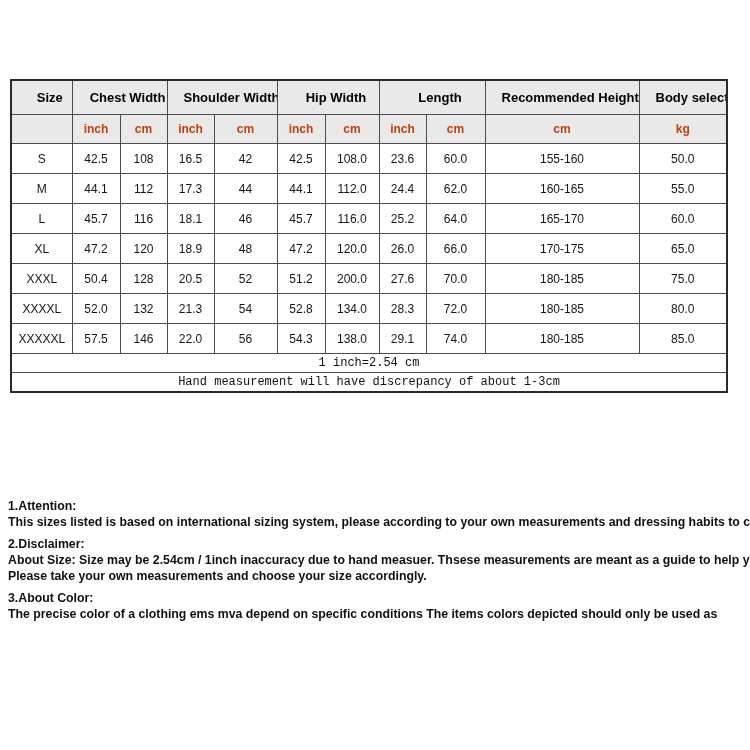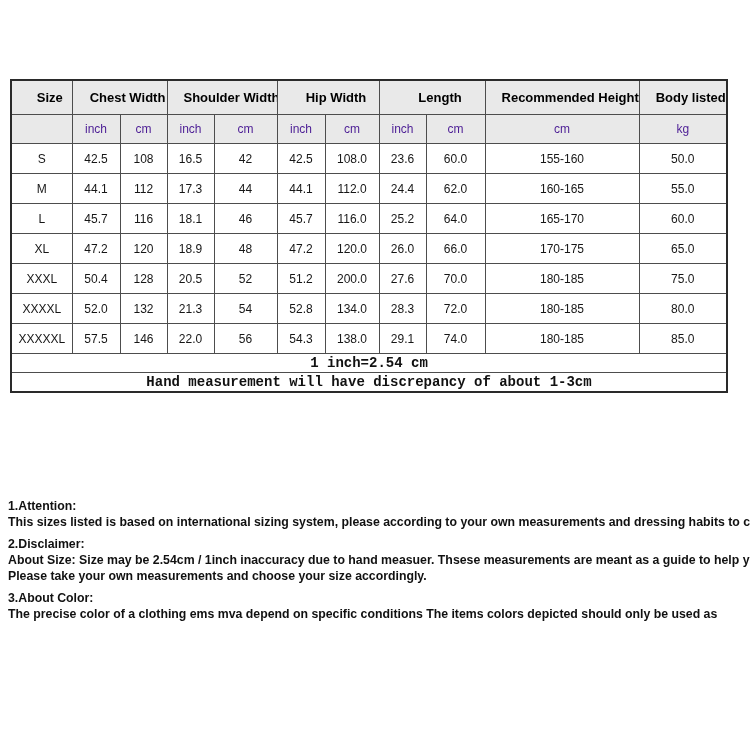--- a/index.html
+++ b/index.html
@@ -17,29 +17,29 @@
     border:1px solid #4d4d4d;
     text-align:center;vertical-align:middle;
     padding:0;overflow:hidden;white-space:nowrap;
   }
   .size-table th.h1{
     height:33px;background:#e9e9e9;
     font-size:13px;font-weight:bold;color:#000;padding-left:16px;
   }
   .size-table th.h2{
     height:28px;background:#e9e9e9;
-    font-size:12px;font-weight:normal;color:#4c1d95;
+    font-size:12px;font-weight:bold;color:#c2410c;
   }
   .size-table td{
     height:29px;font-size:12px;color:#161616;background:#ffffff;
   }
   .size-table td.note{
     height:18px;
     font-family:"Liberation Mono", monospace;
-    font-size:14px;font-weight:bold;color:#111;margin-left:10px;
+    font-size:12px;font-weight:normal;color:#111;margin-left:10px;
   }
   .footer-notes{
     position:absolute;left:8px;top:498px;width:742px;
     font-size:12.3px;color:#111;line-height:16px;
   }
   .footer-notes .section{margin:0 0 6px 0;font-weight:bold;}
   .footer-notes .line{white-space:nowrap;}
 </style>
 </head>
 <body>
@@ -59,21 +59,21 @@
       <col style="width:88px">
   </colgroup>
   <thead>
       <tr>
         <th class="h1" colspan="1">Size</th>
         <th class="h1" colspan="2">Chest Width</th>
         <th class="h1" colspan="2">Shoulder Width</th>
         <th class="h1" colspan="2">Hip Width</th>
         <th class="h1" colspan="2">Length</th>
         <th class="h1" colspan="1">Recommended Height</th>
-        <th class="h1" colspan="1">Body listed</th>
+        <th class="h1" colspan="1">Body select</th>
       </tr>
       <tr>
         <th class="h2"></th>
         <th class="h2">inch</th>
         <th class="h2">cm</th>
         <th class="h2">inch</th>
         <th class="h2">cm</th>
         <th class="h2">inch</th>
         <th class="h2">cm</th>
         <th class="h2">inch</th>

